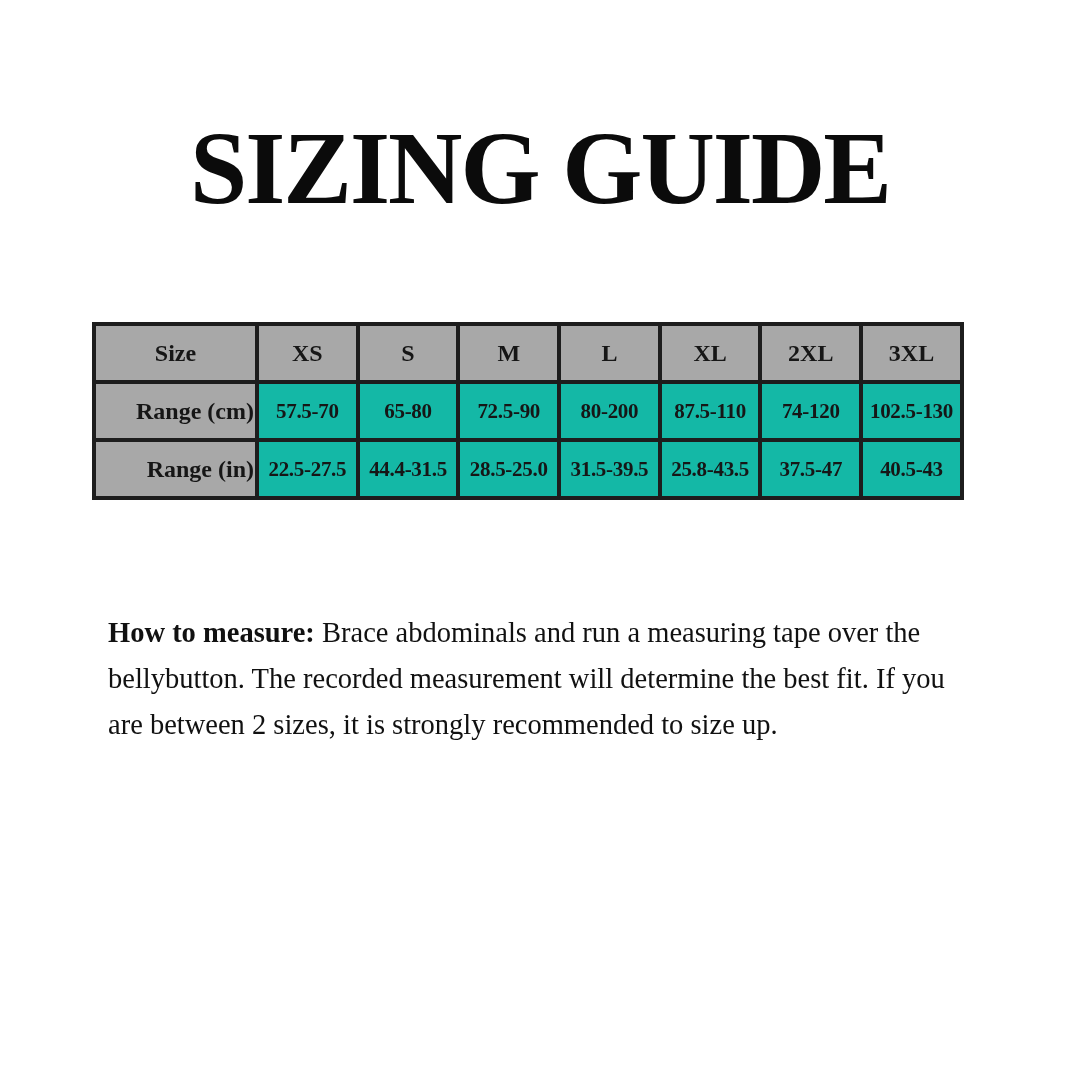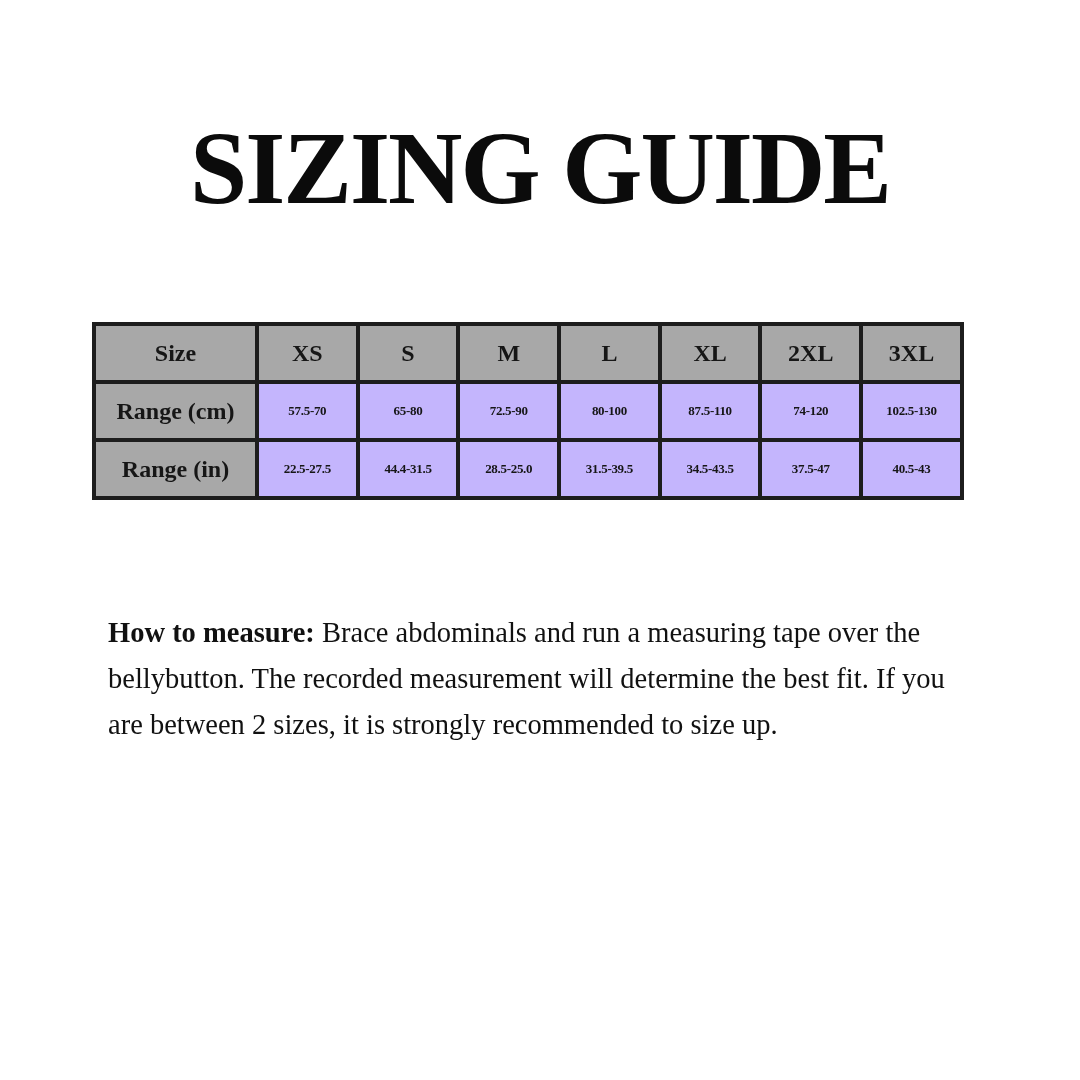--- a/index.html
+++ b/index.html
@@ -45,24 +45,25 @@
     font-weight: 700;
     color: #161616;
   }
   .size-table .head-cell {
     background: #a8a8a8;
     font-size: 24px;
   }
   .size-table .label-cell {
     background: #a8a8a8;
     font-size: 24px;
+    text-align: right;
   }
   .size-table .value-cell {
-    background: #c4b5fd;
-    font-size: 13px;
+    background: #14b8a6;
+    font-size: 21px;
     letter-spacing: -0.3px;
   }
   col.first { width: 163px; }
   col.rest  { width: 100.7px; }
   .howto {
     position: absolute;
     top: 566px;
     left: 108px;
     width: 872px;
     font-size: 28.5px;
@@ -113,32 +114,32 @@
         <th class="head-cell">L</th>
         <th class="head-cell">XL</th>
         <th class="head-cell">2XL</th>
         <th class="head-cell">3XL</th>
       </tr>
       <tr>
         <td class="label-cell">Range (cm)</td>
         <td class="value-cell">57.5-70</td>
         <td class="value-cell">65-80</td>
         <td class="value-cell">72.5-90</td>
-        <td class="value-cell">80-100</td>
+        <td class="value-cell">80-200</td>
         <td class="value-cell">87.5-110</td>
         <td class="value-cell">74-120</td>
         <td class="value-cell">102.5-130</td>
       </tr>
       <tr>
         <td class="label-cell">Range (in)</td>
         <td class="value-cell">22.5-27.5</td>
         <td class="value-cell">44.4-31.5</td>
         <td class="value-cell">28.5-25.0</td>
         <td class="value-cell">31.5-39.5</td>
-        <td class="value-cell">34.5-43.5</td>
+        <td class="value-cell">25.8-43.5</td>
         <td class="value-cell">37.5-47</td>
         <td class="value-cell">40.5-43</td>
       </tr>
     </tbody>
   </table>
 
   <div class="howto">
     <span class="lead">How to measure:</span><span> Brace abdominals and run a measuring tape over the bellybutton. The recorded measurement will determine the best fit. If you are between 2 sizes, it is strongly recommended to size up.</span>
   </div>
 

